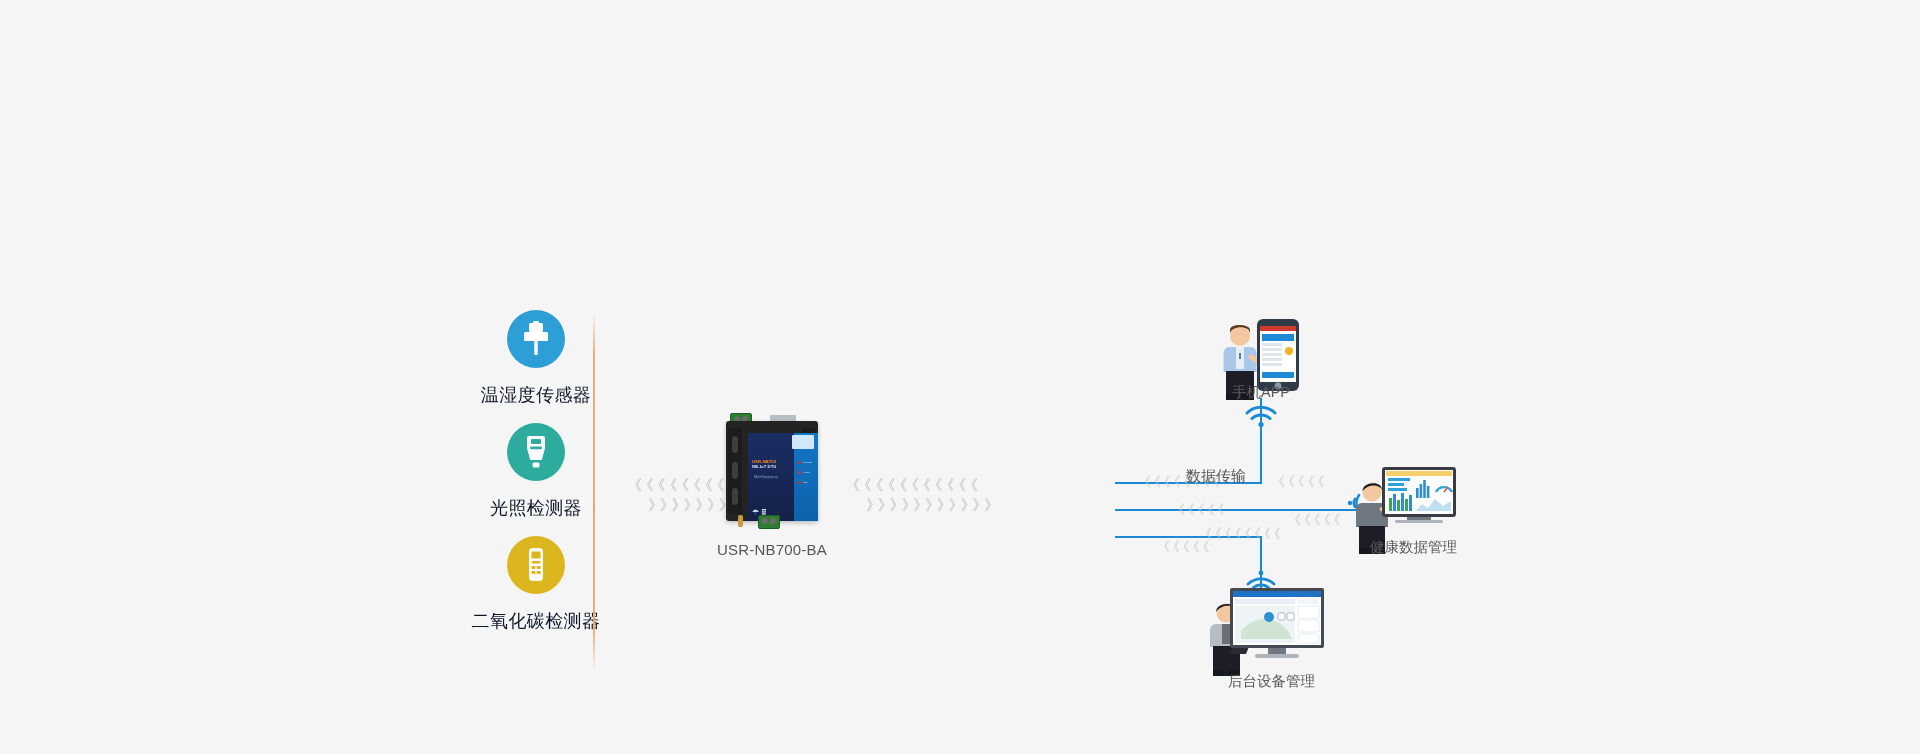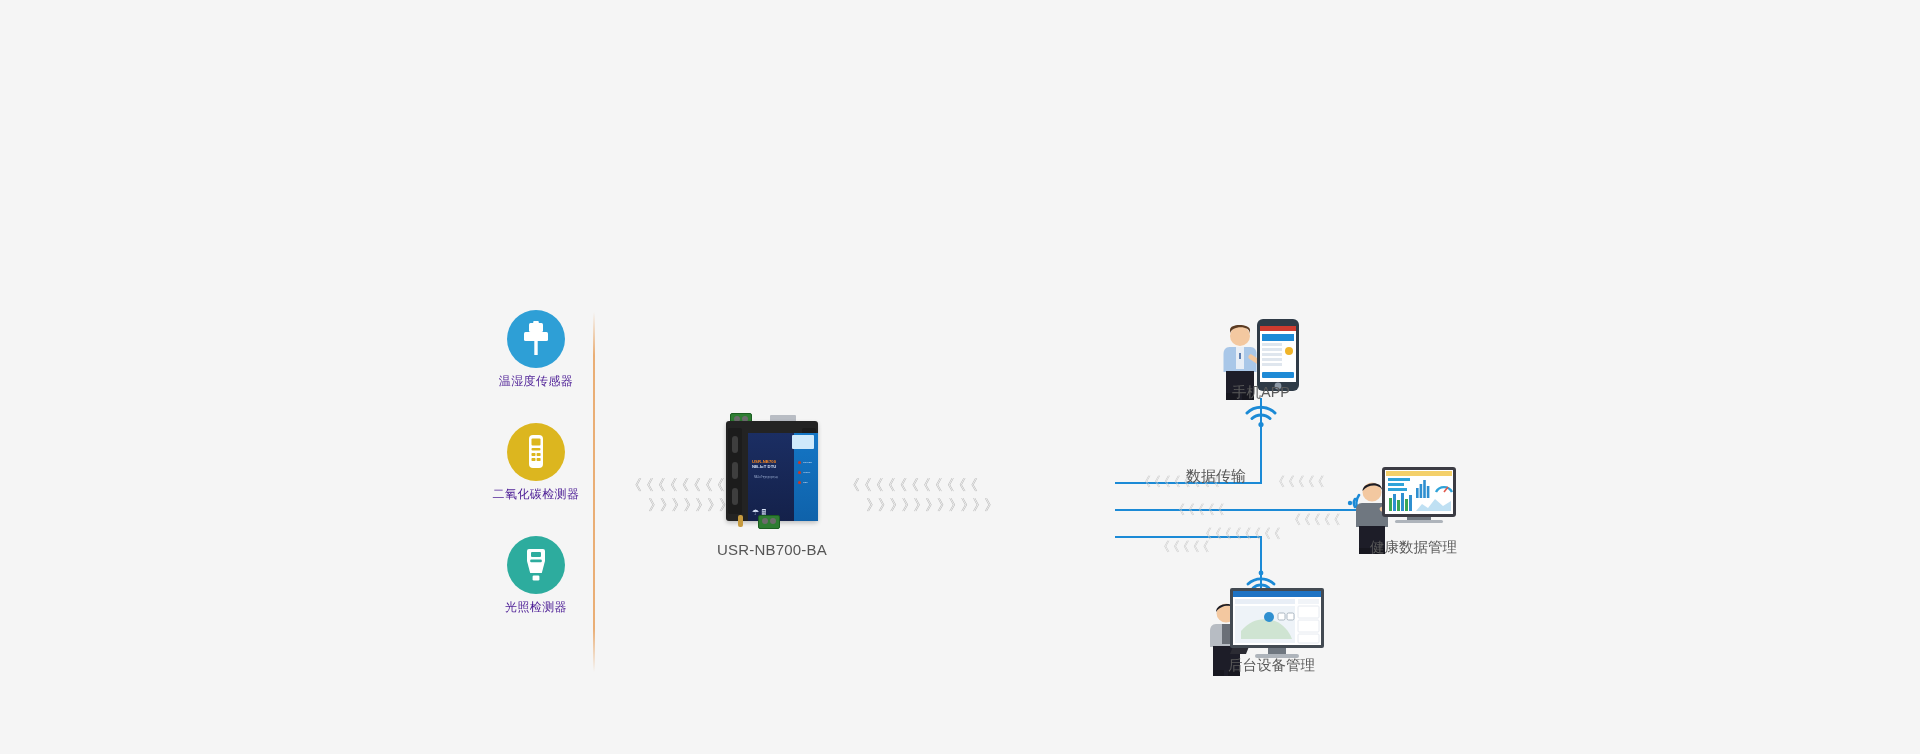--- a/index.html
+++ b/index.html
@@ -39,24 +39,24 @@
   .sensor .bubble {
     width: 58px;
     height: 58px;
     border-radius: 50%;
     margin: 0 auto;
     position: relative;
     display: block;
   }
   .sensor .bubble svg { display:block; margin: 0 auto; padding-top: 11px; }
   .sensor .cap {
-    margin-top: 7px;
-    font-size: 12px;
+    margin-top: 18px;
+    font-size: 18px;
     line-height: 1.1;
-    color: #4c1d95;
+    color: #0f172a;
     letter-spacing: .4px;
     white-space: nowrap;
   }
 
   .divider {
     position: absolute;
     left: 593px;
     top: 312px;
     width: 1.6px;
     height: 360px;
@@ -259,47 +259,47 @@
     <div class="sensor" style="top:0">
       <span class="bubble" style="background:#2e9fd6">
         <svg width="32" height="36" viewBox="0 0 32 36" aria-hidden="true">
           <rect x="9" y="2" width="14" height="9" rx="1.5" fill="#fff"></rect>
           <rect x="13.2" y="0" width="5.6" height="4" rx="1" fill="#fff"></rect>
           <rect x="4" y="11" width="24" height="9" rx="1.5" fill="#fff"></rect>
           <rect x="14.3" y="20" width="3.4" height="14" fill="#fff"></rect>
         </svg>
       </span>
       <div class="cap">温湿度传感器</div>
+    </div>
+
+    <div class="sensor" style="margin-top:6px">
+      <span class="bubble" style="background:#2dac9e">
+        <svg width="32" height="36" viewBox="0 0 32 36" aria-hidden="true">
+          <path d="M9 2 h14 a2 2 0 0 1 2 2 v10 l-3.2 12 h-11.6 L7 14 V4 a2 2 0 0 1 2 -2 z" fill="#fff"></path>
+          <rect x="11" y="5" width="10" height="5" rx="1" fill="#2dac9e"></rect>
+          <rect x="10.2" y="12.6" width="11.6" height="2.6" rx="1" fill="#2dac9e"></rect>
+          <rect x="12.6" y="28.5" width="6.8" height="5" rx="1.2" fill="#fff"></rect>
+        </svg>
+      </span>
+      <div class="cap">光照检测器</div>
     </div>
 
     <div class="sensor" style="margin-top:6px">
       <span class="bubble" style="background:#dcb61f">
         <svg width="32" height="36" viewBox="0 0 32 36" aria-hidden="true">
           <rect x="9" y="1" width="14" height="33" rx="4" fill="#fff"></rect>
           <rect x="11.5" y="4.5" width="9" height="7" rx="1" fill="#dcb61f"></rect>
           <rect x="11.5" y="14" width="9" height="2.4" rx="1" fill="#dcb61f"></rect>
           <rect x="11.5" y="19" width="4" height="3" rx=".7" fill="#dcb61f"></rect>
           <rect x="16.6" y="19" width="4" height="3" rx=".7" fill="#dcb61f"></rect>
           <rect x="11.5" y="24" width="4" height="3" rx=".7" fill="#dcb61f"></rect>
           <rect x="16.6" y="24" width="4" height="3" rx=".7" fill="#dcb61f"></rect>
         </svg>
       </span>
       <div class="cap">二氧化碳检测器</div>
-    </div>
-
-    <div class="sensor" style="margin-top:6px">
-      <span class="bubble" style="background:#2dac9e">
-        <svg width="32" height="36" viewBox="0 0 32 36" aria-hidden="true">
-          <path d="M9 2 h14 a2 2 0 0 1 2 2 v10 l-3.2 12 h-11.6 L7 14 V4 a2 2 0 0 1 2 -2 z" fill="#fff"></path>
-          <rect x="11" y="5" width="10" height="5" rx="1" fill="#2dac9e"></rect>
-          <rect x="10.2" y="12.6" width="11.6" height="2.6" rx="1" fill="#2dac9e"></rect>
-          <rect x="12.6" y="28.5" width="6.8" height="5" rx="1.2" fill="#fff"></rect>
-        </svg>
-      </span>
-      <div class="cap">光照检测器</div>
     </div>
   </div>
 
   <div class="divider"></div>
 
   <div class="chev" style="left:627px; top:478px;">《《《《《《《《《《《</div>
   <div class="chev" style="left:648px; top:498px;">》》》》》》》》》》》</div>
 
   <div class="device">
     <div class="dev-usb"></div>
@@ -475,15 +475,15 @@
       <circle cx="40" cy="30" r="5" fill="#2f8fd0"></circle>
       <rect x="49" y="26" width="7" height="7" rx="1.5" fill="#fff" stroke="#9aa7b4" stroke-width=".8"></rect>
       <rect x="58" y="26" width="7" height="7" rx="1.5" fill="#fff" stroke="#9aa7b4" stroke-width=".8"></rect>
       <rect x="69" y="19" width="21" height="12" rx="1" fill="#fff" stroke="#dfe5ec" stroke-width=".8"></rect>
       <rect x="69" y="33" width="21" height="12" rx="1" fill="#fff" stroke="#dfe5ec" stroke-width=".8"></rect>
       <rect x="69" y="47" width="21" height="9" rx="1" fill="#fff" stroke="#dfe5ec" stroke-width=".8"></rect>
       <rect x="39" y="61" width="18" height="7" fill="#6f7780"></rect>
       <rect x="26" y="67" width="44" height="4" rx="2" fill="#aeb4bb"></rect>
     </svg>
   </div>
-  <div class="node-cap" style="left:1228px; top:656px;font-family:Liberation Serif, serif;">后台设备管理</div>
+  <div class="node-cap" style="left:1228px; top:672px;font-family:Liberation Serif, serif;">后台设备管理</div>
 
 </div>
 
 </body></html>

